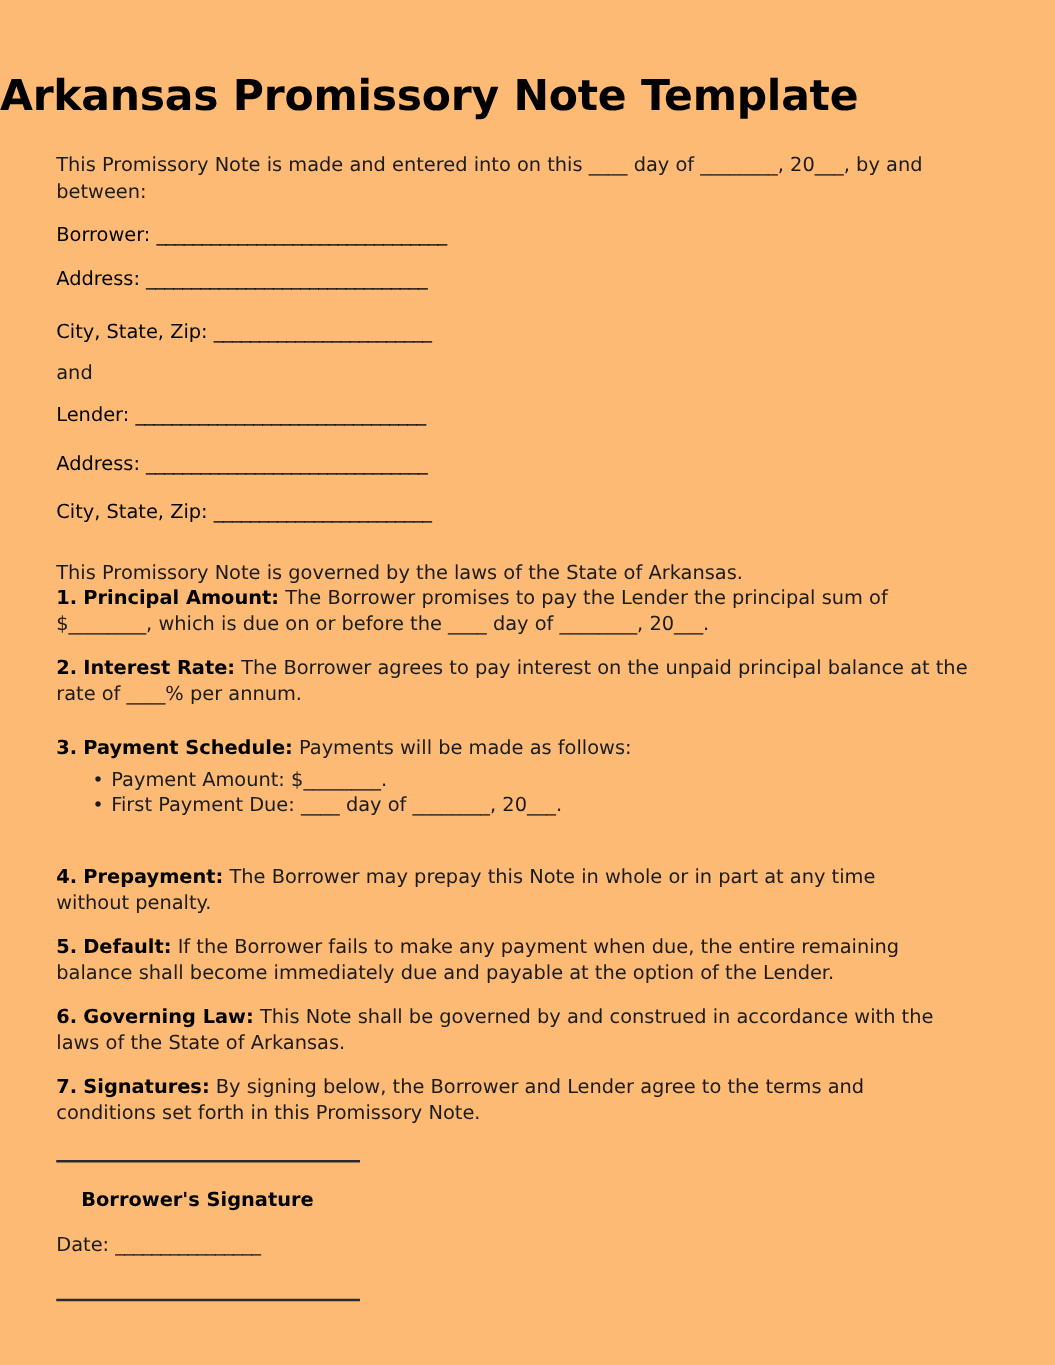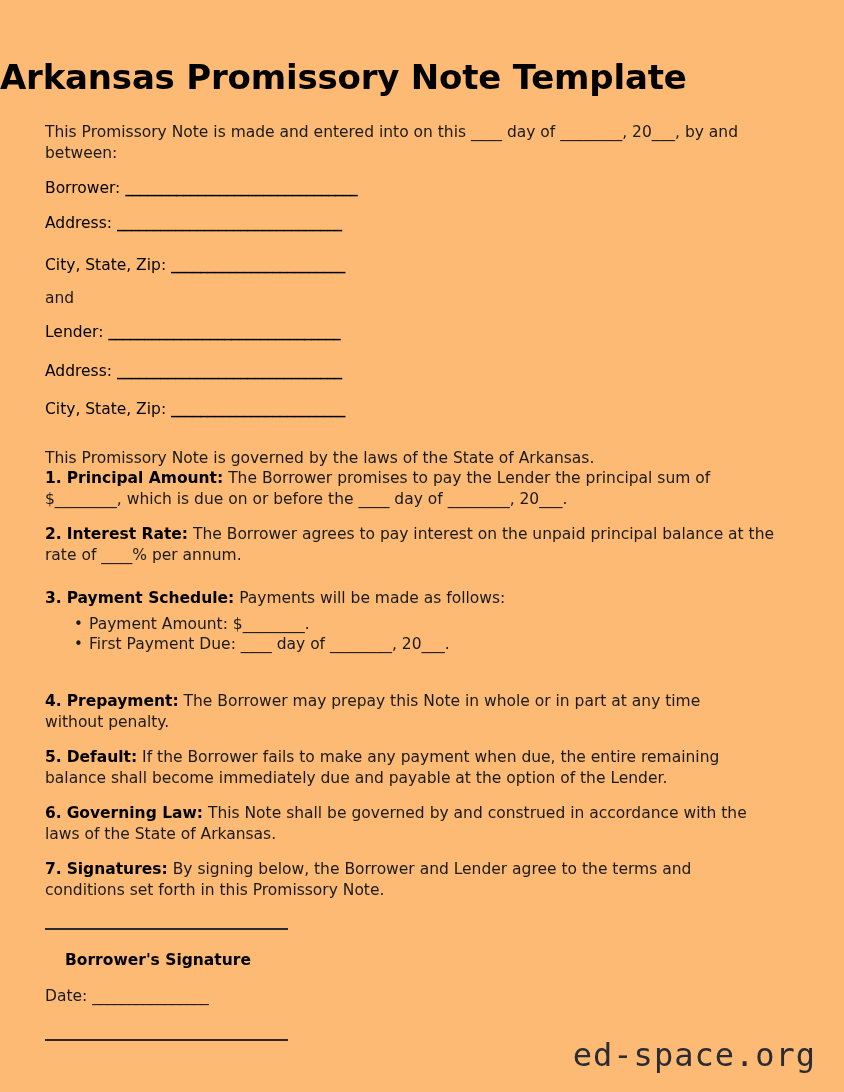--- a/index.html
+++ b/index.html
@@ -54,21 +54,21 @@
     left: 0;
     font-size: 15.5px;
     line-height: 20.5px;
     white-space: nowrap;
   }
   .field-line .lbl {
     font-weight: normal;
     color: #000000;
   }
   .field-line .rule {
-    font-weight: bold;
+    font-weight: normal;
     color: #000000;
     letter-spacing: -0.5px;
   }
 
   .bullets {
     position: absolute;
     left: 0;
     margin: 0;
     padding: 0;
     list-style: none;
@@ -226,15 +226,14 @@
 
     <div class="date-line" style="top:987px;">
       <span>Date:</span>
       <span class="rule">________________</span>
     </div>
 
     <div class="sig-rule" style="top:1039px;"></div>
 
   </div>
 
-  <div class="watermark">ed-space.org</div>
 
 </div>
 
 </body></html>

